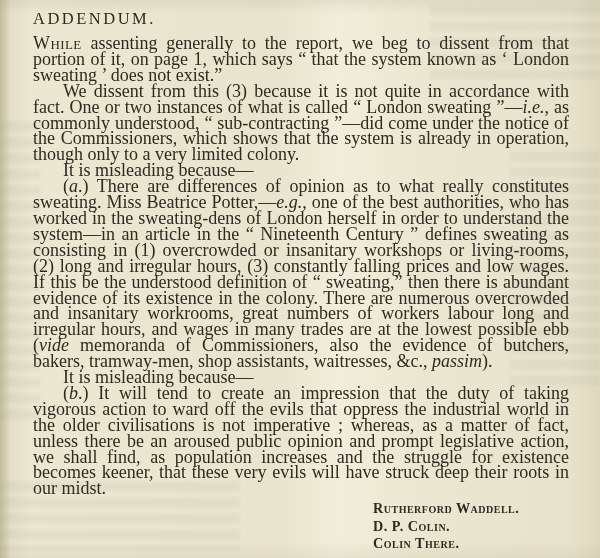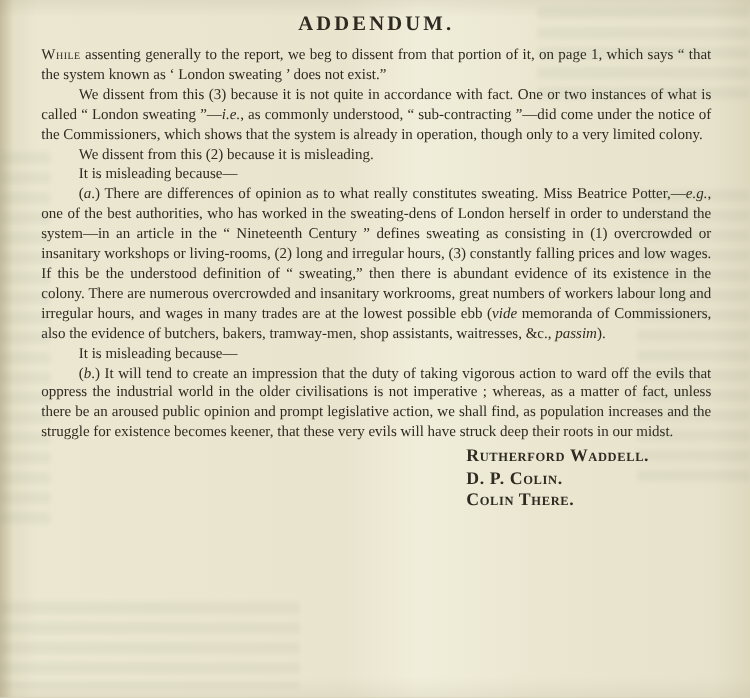--- a/index.html
+++ b/index.html
@@ -33,29 +33,28 @@
       rgba(90,110,90,0.9) 9px,
       rgba(90,110,90,0.0) 13px,
       rgba(90,110,90,0.0) 16px);
   }
   .st-top-right   { top: 4px;    right: 0;  width: 170px; height: 80px; }
   .st-right-mid   { top: 150px;  right: 0;  width: 90px;  height: 240px; }
   .st-bottom-left { bottom: 8px; left: 0;   width: 240px; height: 70px; }
   .st-left-mid    { top: 120px;  left: 0;   width: 40px;  height: 300px; }
 
   .title {
-    text-align: center;
     font-size: 16.5px;
     line-height: 20px;
     letter-spacing: 2.5px;
-    font-weight: 700;
+    font-weight: 400;
     margin: 0 0 7px 0;
   }
   .doc-body {
-    font-size: 12px;
+    font-size: 18px;
     line-height: 15.9px;
     text-align: justify;
   }
   .doc-body p {
     margin: 0;
     text-indent: 30px;
   }
   .doc-body p.noindent {
     text-indent: 0;
   }
@@ -83,21 +82,20 @@
   <div class="showthrough st-top-right"></div>
   <div class="showthrough st-right-mid"></div>
   <div class="showthrough st-bottom-left"></div>
   <div class="showthrough st-left-mid"></div>
 
   <h1 class="title">ADDENDUM.</h1>
 
   <div class="doc-body">
     <p class="noindent"><span class="sc">While</span><span> assenting generally to the report, we beg to dissent from that portion of it, on page 1, which says “ that the system known as ‘ London sweating ’ does not exist.”</span></p>
     <p><span>We dissent from this (3) because it is not quite in accordance with fact.  One or two instances of what is called “ London sweating ”—</span><span class="i">i.e.</span><span>, as commonly understood, “ sub-contracting ”—did come under the notice of the Commissioners, which shows that the system is already in operation, though only to a very limited colony.</span></p>
-    <p><span>We dissent from this (2) because it is misleading.</span></p>
     <p><span>It is misleading because—</span></p>
     <p><span>(</span><span class="i">a</span><span>.) There are differences of opinion as to what really constitutes sweating. Miss Beatrice Potter,—</span><span class="i">e.g.</span><span>, one of the best authorities, who has worked in the sweating-dens of London herself in order to understand the system—in an article in the “ Nineteenth Century ” defines sweating as consisting in (1) overcrowded or insanitary workshops or living-rooms, (2) long and irregular hours, (3) constantly falling prices and low wages.  If this be the understood definition of “ sweating,” then there is abundant evidence of its existence in the colony. There are numerous overcrowded and insanitary workrooms, great numbers of workers labour long and irregular hours, and wages in many trades are at the lowest possible ebb (</span><span class="i">vide</span><span> memoranda of Commissioners, also the evidence of butchers, bakers, tramway-men, shop assistants, waitresses, &amp;c., </span><span class="i">passim</span><span>).</span></p>
     <p><span>It is misleading because—</span></p>
     <p><span>(</span><span class="i">b</span><span>.) It will tend to create an impression that the duty of taking vigorous action to ward off the evils that oppress the industrial world in the older civilisations is not imperative ; whereas, as a matter of fact, unless there be an aroused public opinion and prompt legislative action, we shall find, as population increases and the struggle for existence becomes keener, that these very evils will have struck deep their roots in our midst.</span></p>
   </div>
 
   <div class="signatures">
     <div class="sig">Rutherford Waddell.</div>
     <div class="sig">D. P. Colin.</div>
     <div class="sig">Colin There.</div>

